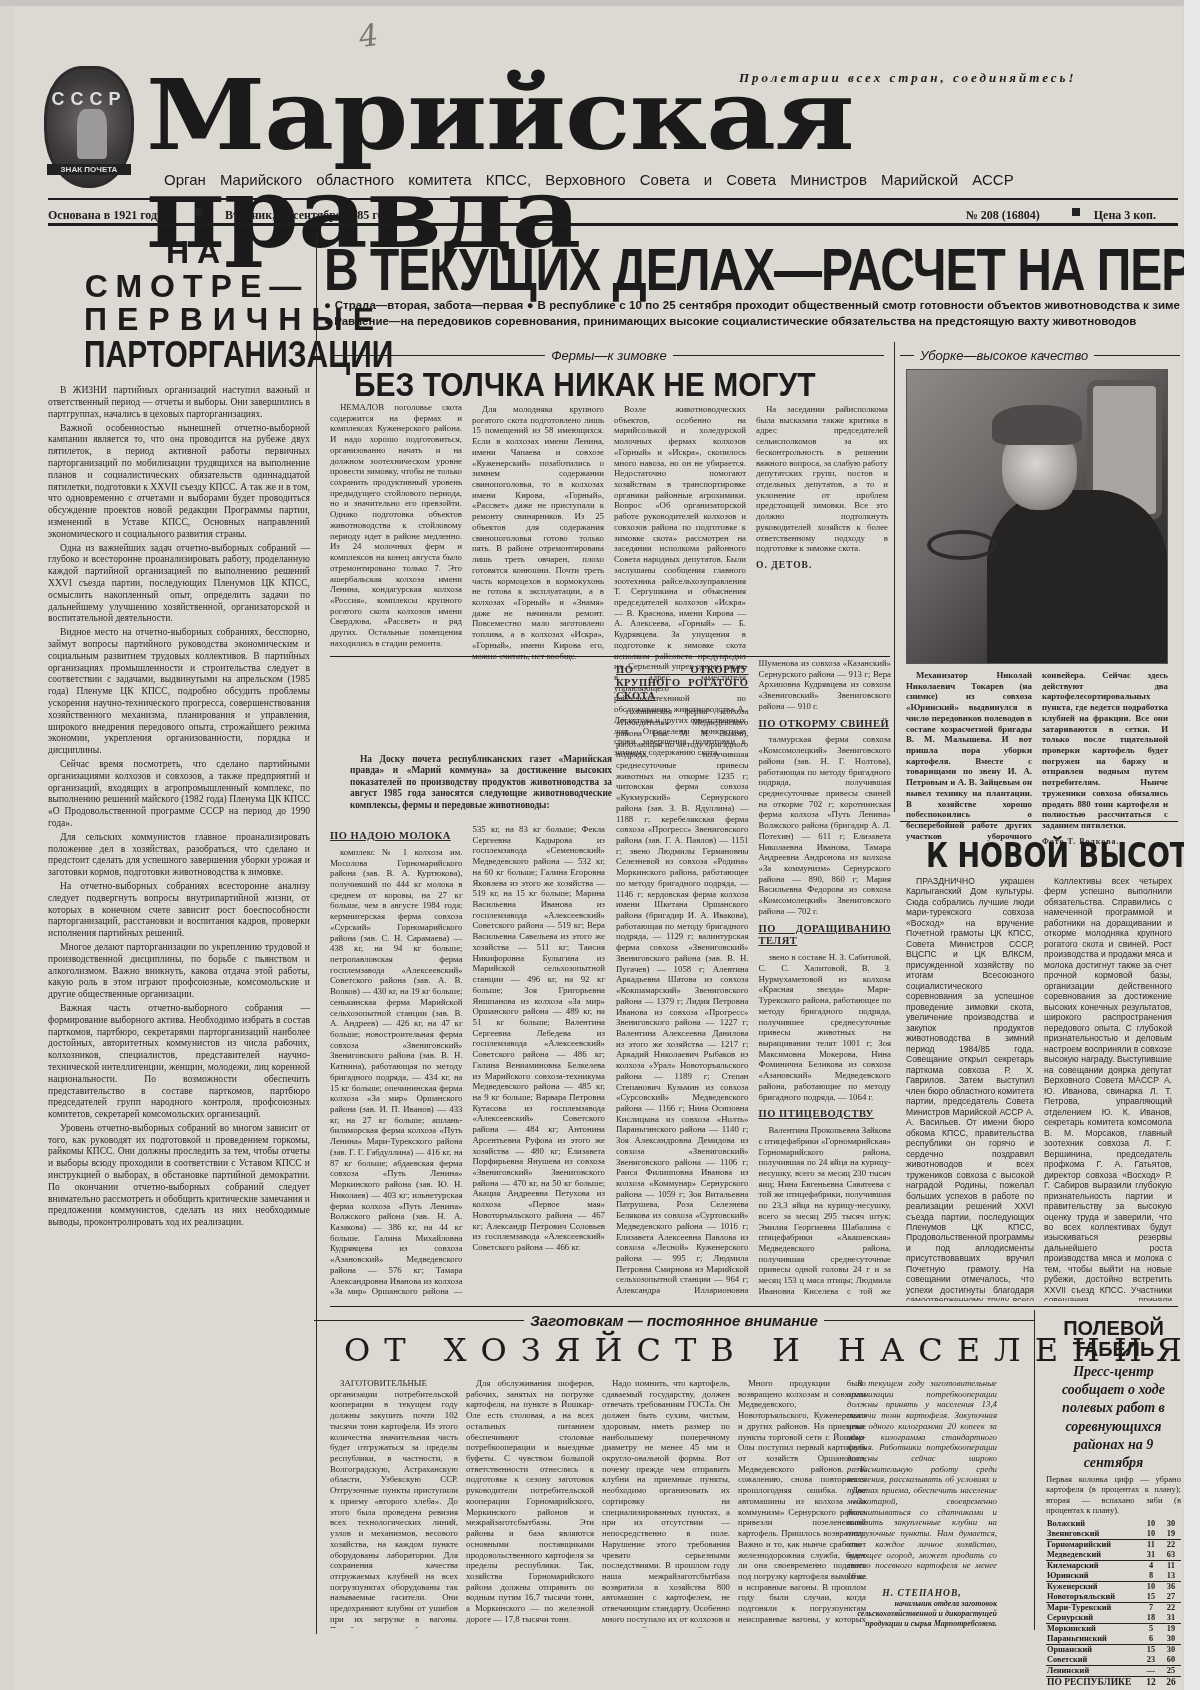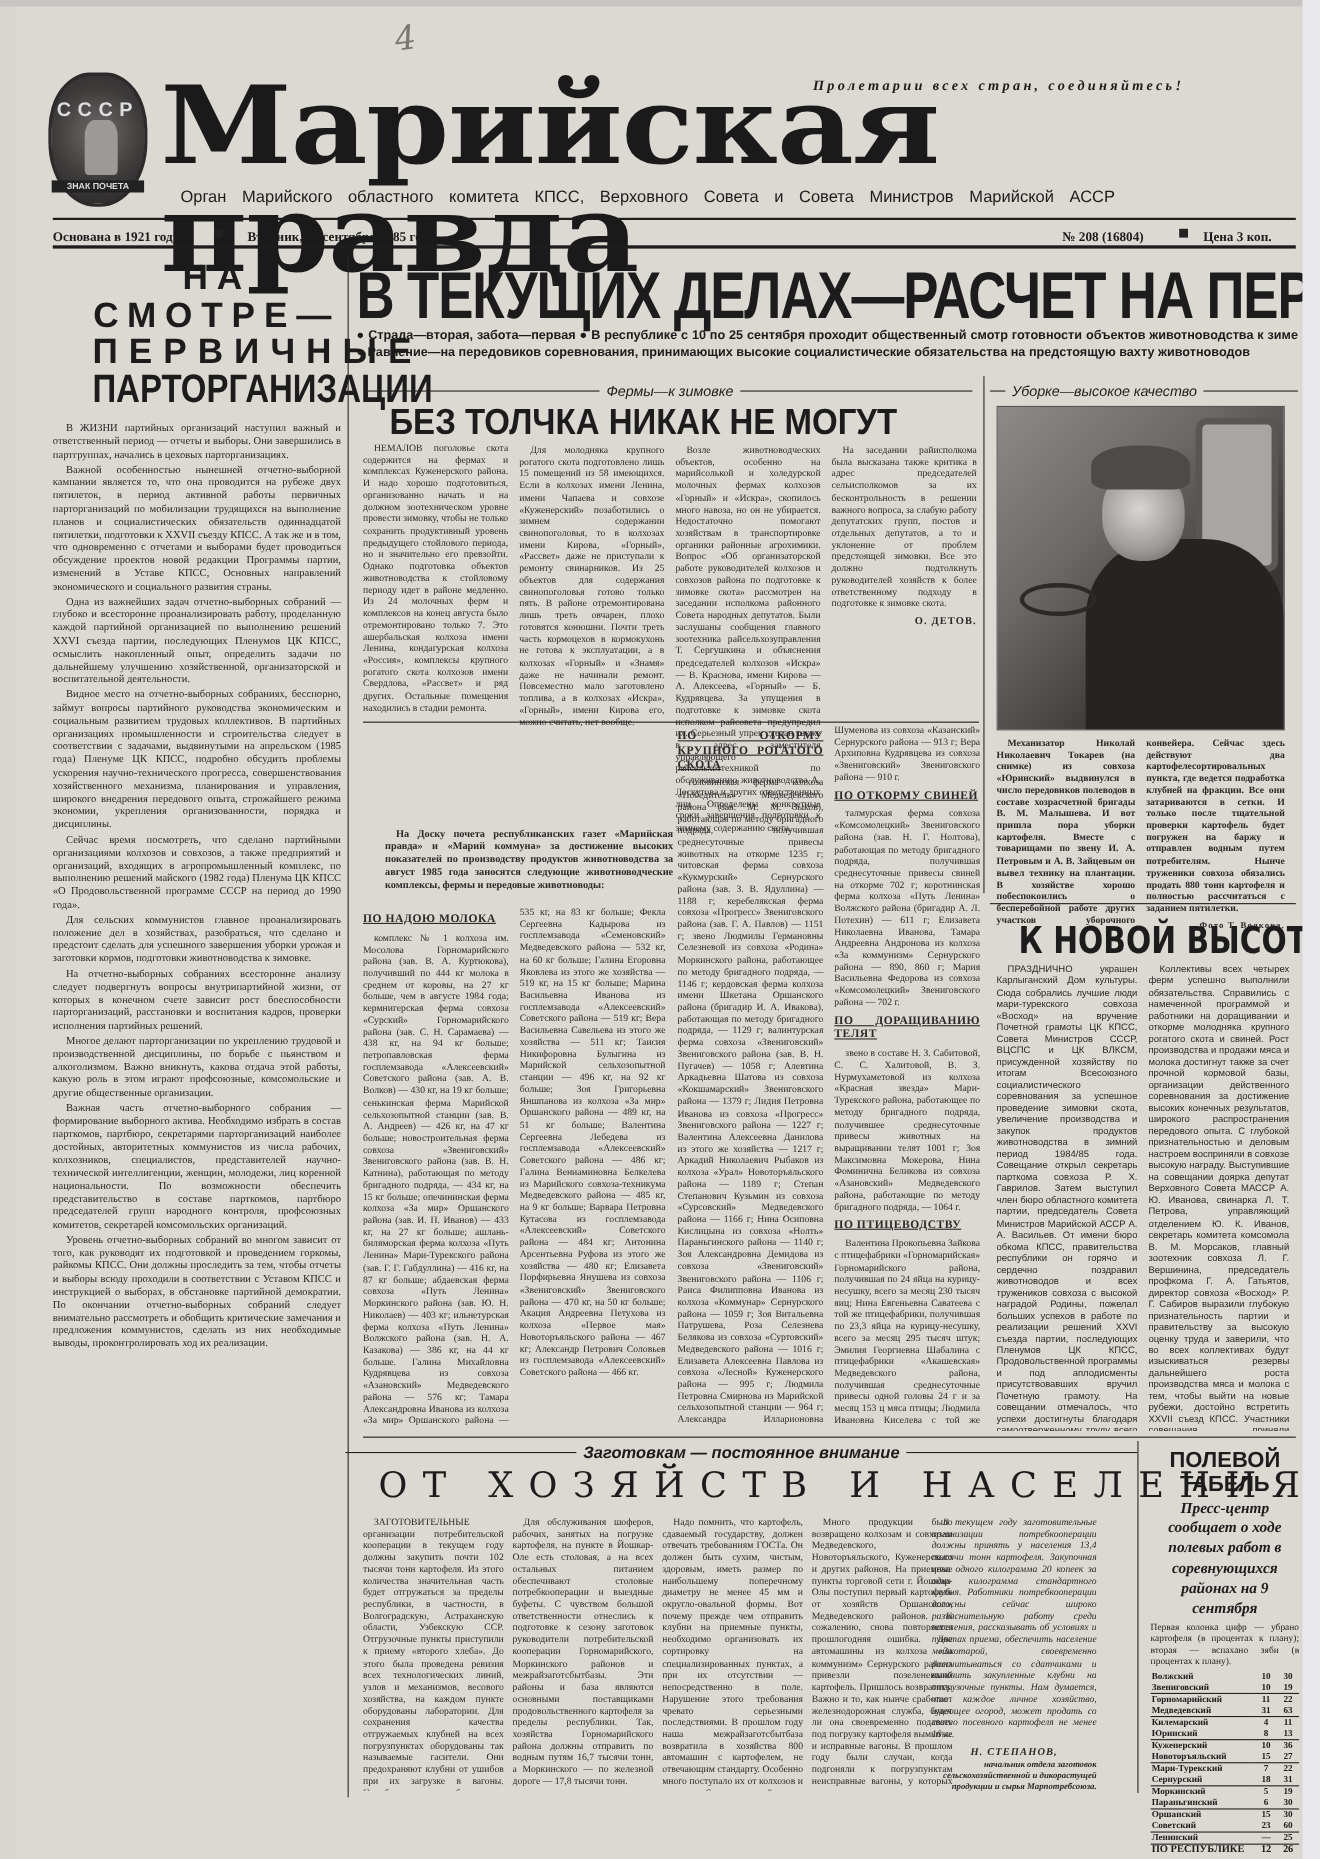--- a/index.html
+++ b/index.html
@@ -32,21 +32,21 @@
   .body-text p { margin-bottom: 2px; text-indent: 12px; }
   .vline { position: absolute; width: 1px; background: #2a2828; }
   .main-head { left: 310px; top: 234px; width: 856px; font-family: "Liberation Sans", sans-serif; font-weight: bold; font-size: 48px; line-height: 1; letter-spacing: -1px; transform: scaleY(1.25); transform-origin: top; white-space: nowrap; }
   .sub-bullets { left: 310px; top: 292px; width: 856px; font-family: "Liberation Sans", sans-serif; font-weight: bold; font-size: 11.5px; line-height: 1.35; text-align: justify; }
   .kicker { font-family: "Liberation Sans", sans-serif; font-style: italic; font-size: 13px; display: flex; align-items: center; gap: 6px; white-space: nowrap; }
   .kicker .ln { flex: 1; height: 1px; background: #222; }
   .h-farms { left: 320px; top: 342px; width: 550px; }
   .bez-head { left: 340px; top: 362px; font-family: "Liberation Sans", sans-serif; font-weight: bold; font-size: 30px; letter-spacing: 0px; transform: scaleY(1.1); }
   .text-col { position: absolute; font-size: 8.8px; line-height: 1.22; text-align: justify; color: #2b2929; }
   .text-col p { text-indent: 10px; margin-bottom: 3px; }
-  .sig { text-align: right; font-weight: bold; font-size: 9.5px; letter-spacing: 1px; margin-top: 6px; }
+  .sig { text-align: left; font-weight: bold; font-size: 9.5px; letter-spacing: 1px; margin-top: 6px; }
   .photo { left: 892px; top: 363px; width: 262px; height: 295px; background: linear-gradient(135deg, #8e8a87 0%, #6d6968 35%, #3b3838 70%, #2e2b2b 100%); border: 1px solid #555; overflow: hidden; }
   .photo .cab { position: absolute; left: 180px; top: 10px; width: 75px; height: 140px; border: 6px solid #5a5654; border-radius: 10px; background: #a9a5a2; }
   .photo .head { position: absolute; left: 95px; top: 55px; width: 75px; height: 85px; border-radius: 45%; background: radial-gradient(circle at 45% 45%, #d9d5d2 0%, #9d9996 60%, #5d5958 100%); }
   .photo .cap { position: absolute; left: 85px; top: 35px; width: 90px; height: 40px; border-radius: 45% 45% 20% 20%; background: #4e4a49; }
   .photo .body { position: absolute; left: 80px; top: 120px; width: 180px; height: 180px; border-radius: 40% 40% 0 0; background: #262323; }
   .photo .wheel { position: absolute; left: 20px; top: 160px; width: 70px; height: 30px; border: 4px solid #2c2929; border-radius: 50%; }
   .doska { left: 335px; top: 655px; width: 260px; height: 78px; background: #2a2727; }
   .doska .t { position: absolute; left: 0; top: 4px; width: 100%; text-align: center; font-family: "Liberation Sans", sans-serif; font-weight: bold; font-size: 38px; color: #e5e2de; letter-spacing: 1px; transform: scaleY(1.25); transform-origin: top; }
   .doska .barns { position: absolute; left: 4px; bottom: 6px; width: 252px; height: 16px; background: repeating-linear-gradient(90deg, #d9d6d2 0 18px, #2a2727 18px 22px); }
   .section-h { font-weight: bold; font-size: 10.5px; text-decoration: underline; letter-spacing: 0.5px; margin: 6px 0 4px; }

